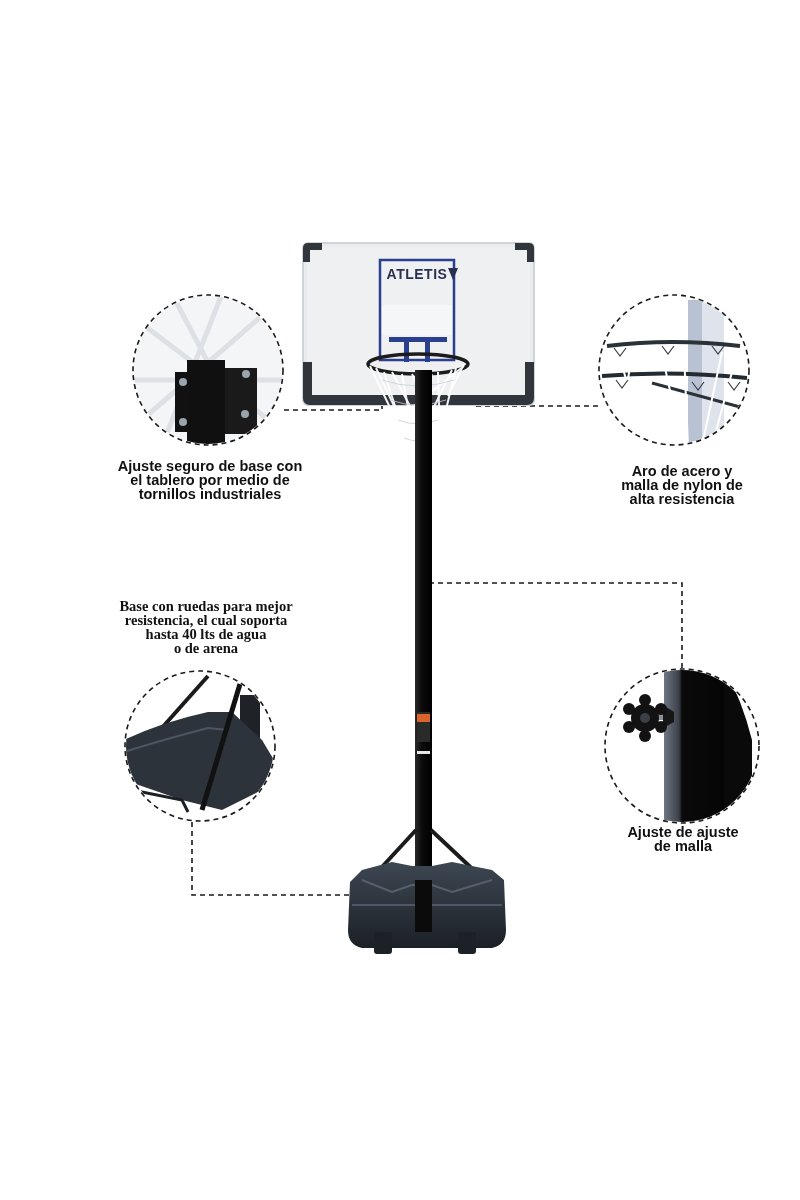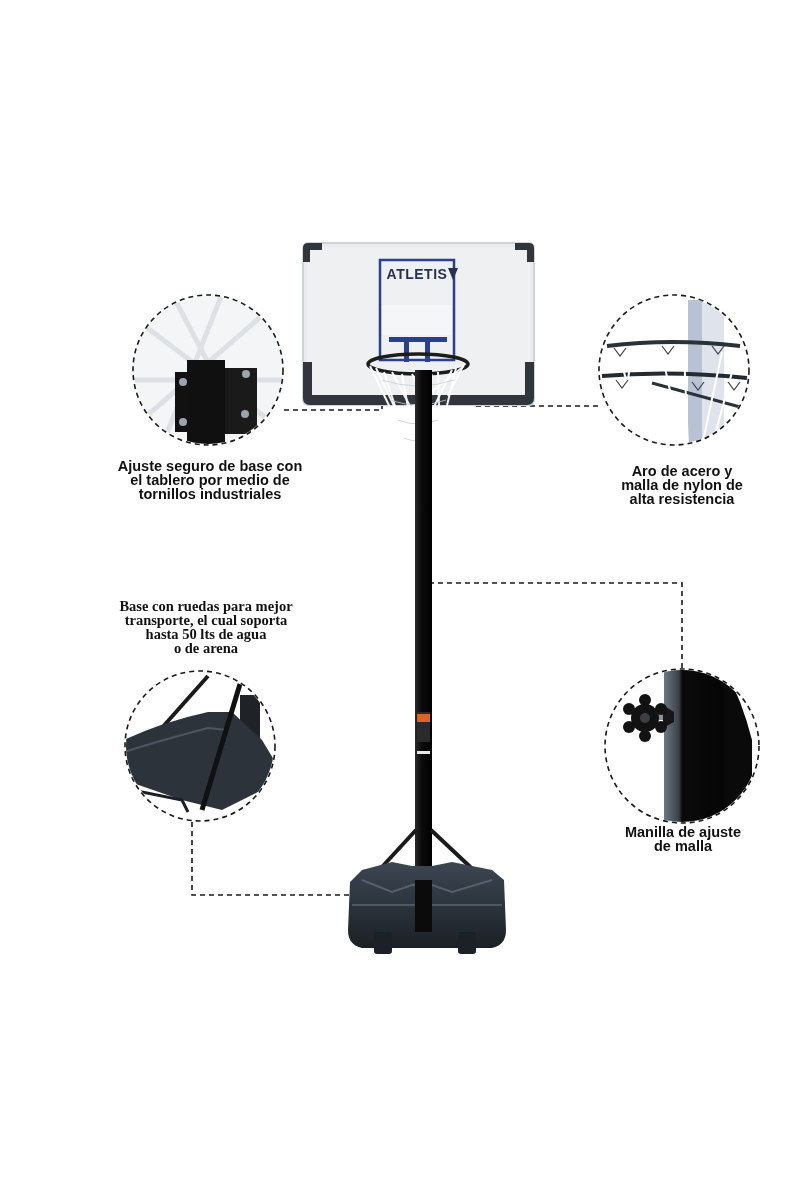--- a/index.html
+++ b/index.html
@@ -183,23 +183,23 @@
   </div>
 
   <div class="caption" style="left:590px; top:464px; width:160px;">
     <span>Aro de acero y</span>
     <span>malla de nylon de</span>
     <span>alta resistencia</span>
   </div>
 
   <div class="caption" style="left:74px; top:599px; width:240px;font-family:Liberation Serif, serif;">
     <span>Base con ruedas para mejor</span>
-    <span>transporte, el cual soporta</span>
-    <span>hasta 50 lts de agua</span>
+    <span>resistencia, el cual soporta</span>
+    <span>hasta 40 lts de agua</span>
     <span>o de arena</span>
   </div>
 
   <div class="caption" style="left:596px; top:825px; width:150px;">
-    <span>Manilla de ajuste</span>
+    <span>Ajuste de ajuste</span>
     <span>de malla</span>
   </div>
 
 </div>
 
 </body></html>

